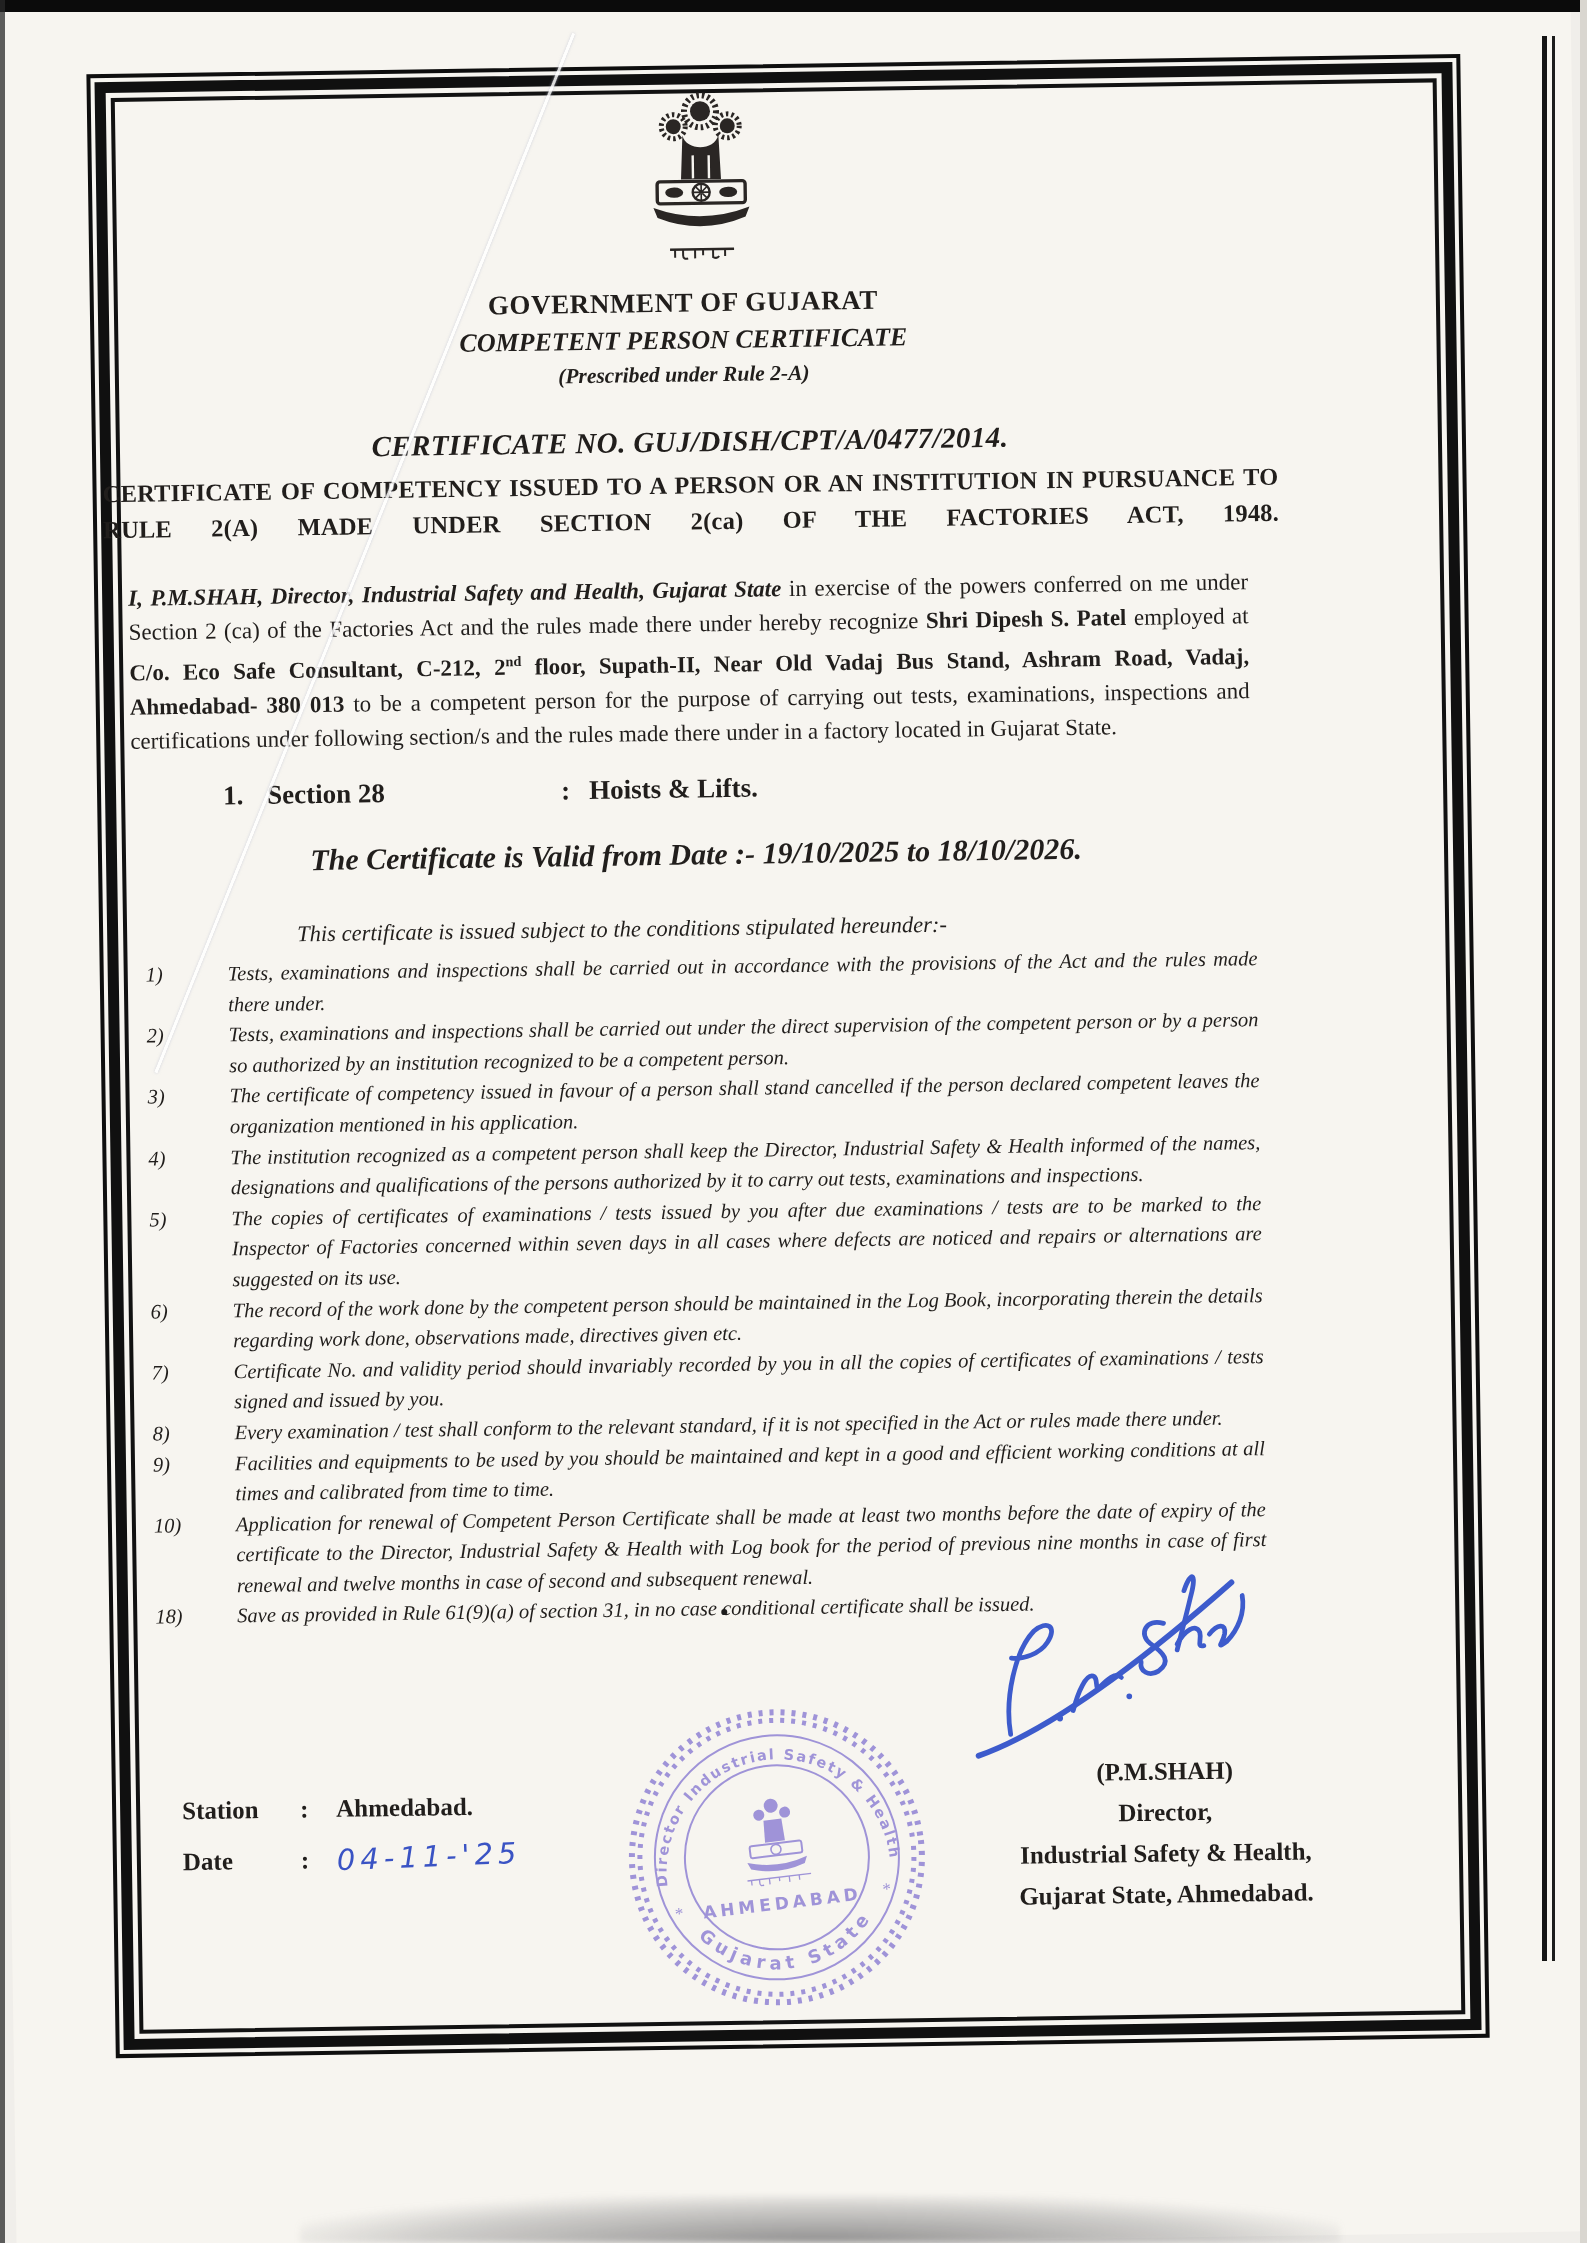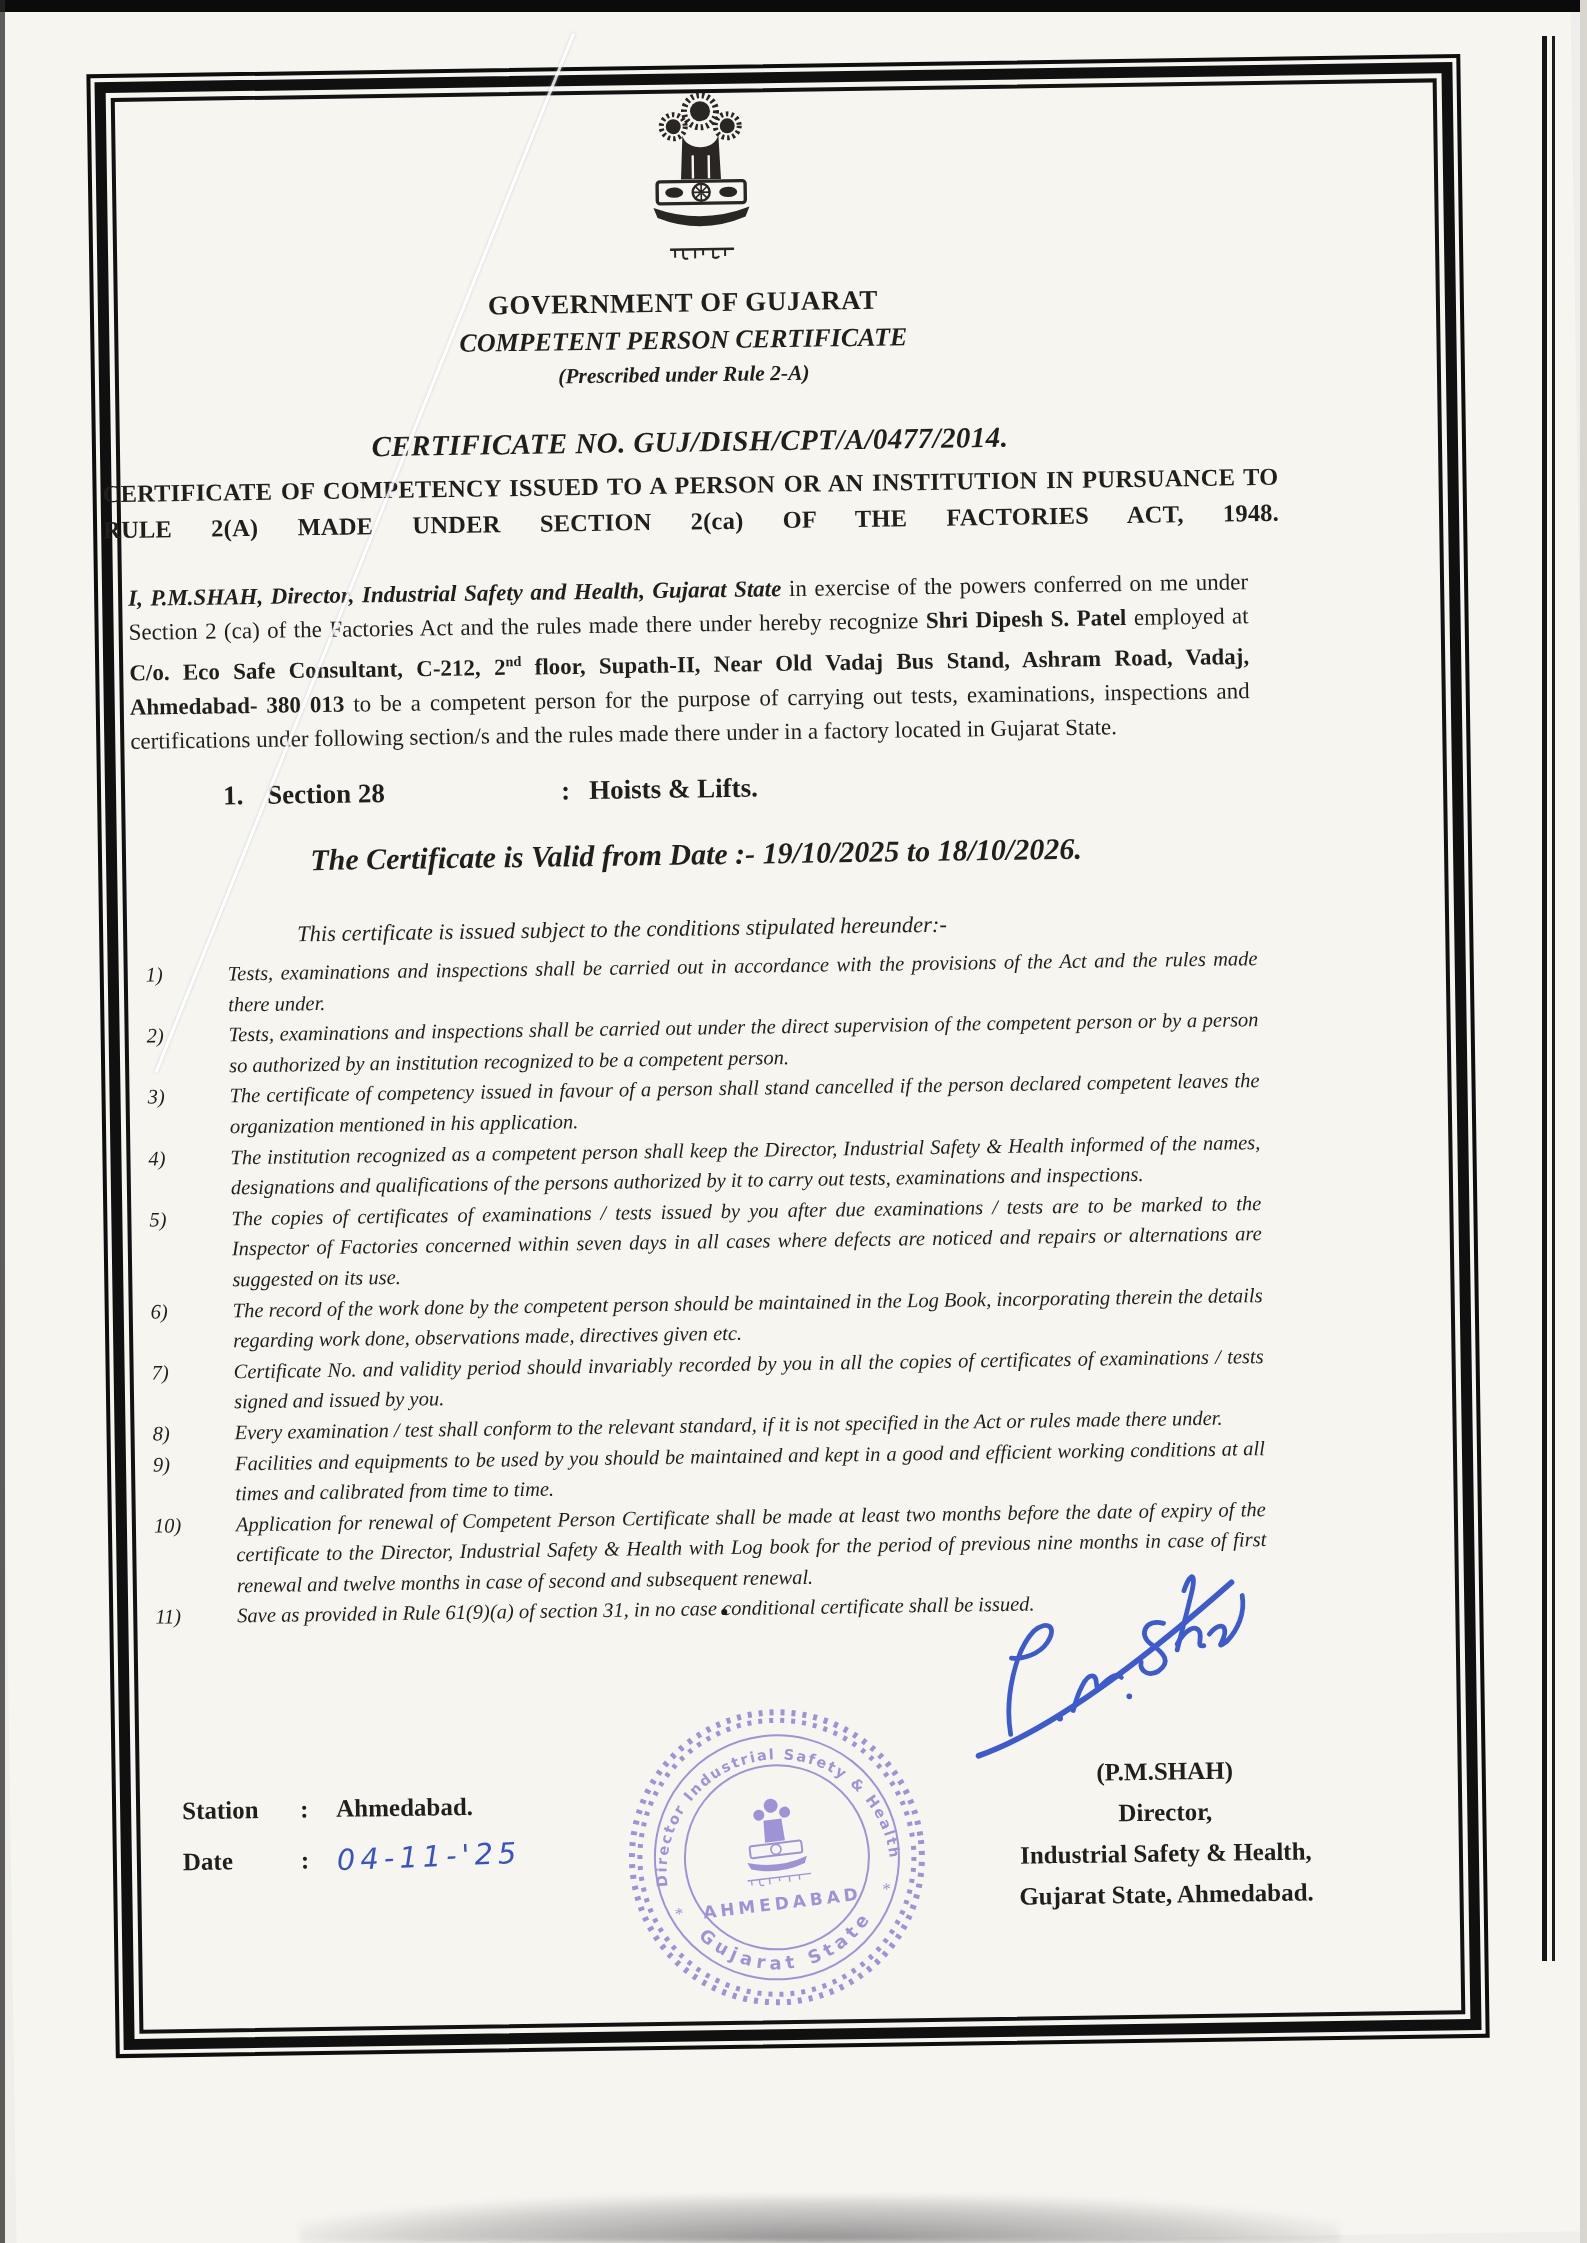--- a/index.html
+++ b/index.html
@@ -153,21 +153,21 @@
       </div>
       <div class="cond-row">
         <div class="cond-num">9)</div>
         <div class="cond-text">Facilities and equipments to be used by you should be maintained and kept in a good and efficient working conditions at all times and calibrated from time to time.</div>
       </div>
       <div class="cond-row">
         <div class="cond-num">10)</div>
         <div class="cond-text">Application for renewal of Competent Person Certificate shall be made at least two months before the date of expiry of the certificate to the Director, Industrial Safety &amp; Health with Log book for the period of previous nine months in case of first renewal and twelve months in case of second and subsequent renewal.</div>
       </div>
       <div class="cond-row">
-        <div class="cond-num">11)</div>
+        <div class="cond-num">18)</div>
         <div class="cond-text">Save as provided in Rule 61(9)(a) of section 31, in no case conditional certificate shall be issued.</div>
       </div>
     </div>
 
   <svg class="abs sig-svg" viewBox="0 0 320 240">
     <g stroke="#2d4ec9" fill="none" stroke-linecap="round" stroke-linejoin="round" opacity=".92">
       <path d="M18,228 C 95,202 195,128 286,50" stroke-width="6"></path>
       <path d="M52,206 C 46,168 58,118 78,98 C 92,86 103,94 92,110 C 84,122 66,128 54,126" stroke-width="5"></path>
       <circle cx="104" cy="190" r="3.2" fill="#2d4ec9" stroke="none"></circle>
       <path d="M118,182 C 124,160 132,146 138,146 C 146,146 140,162 146,158 C 154,150 163,142 169,148" stroke-width="5"></path>

